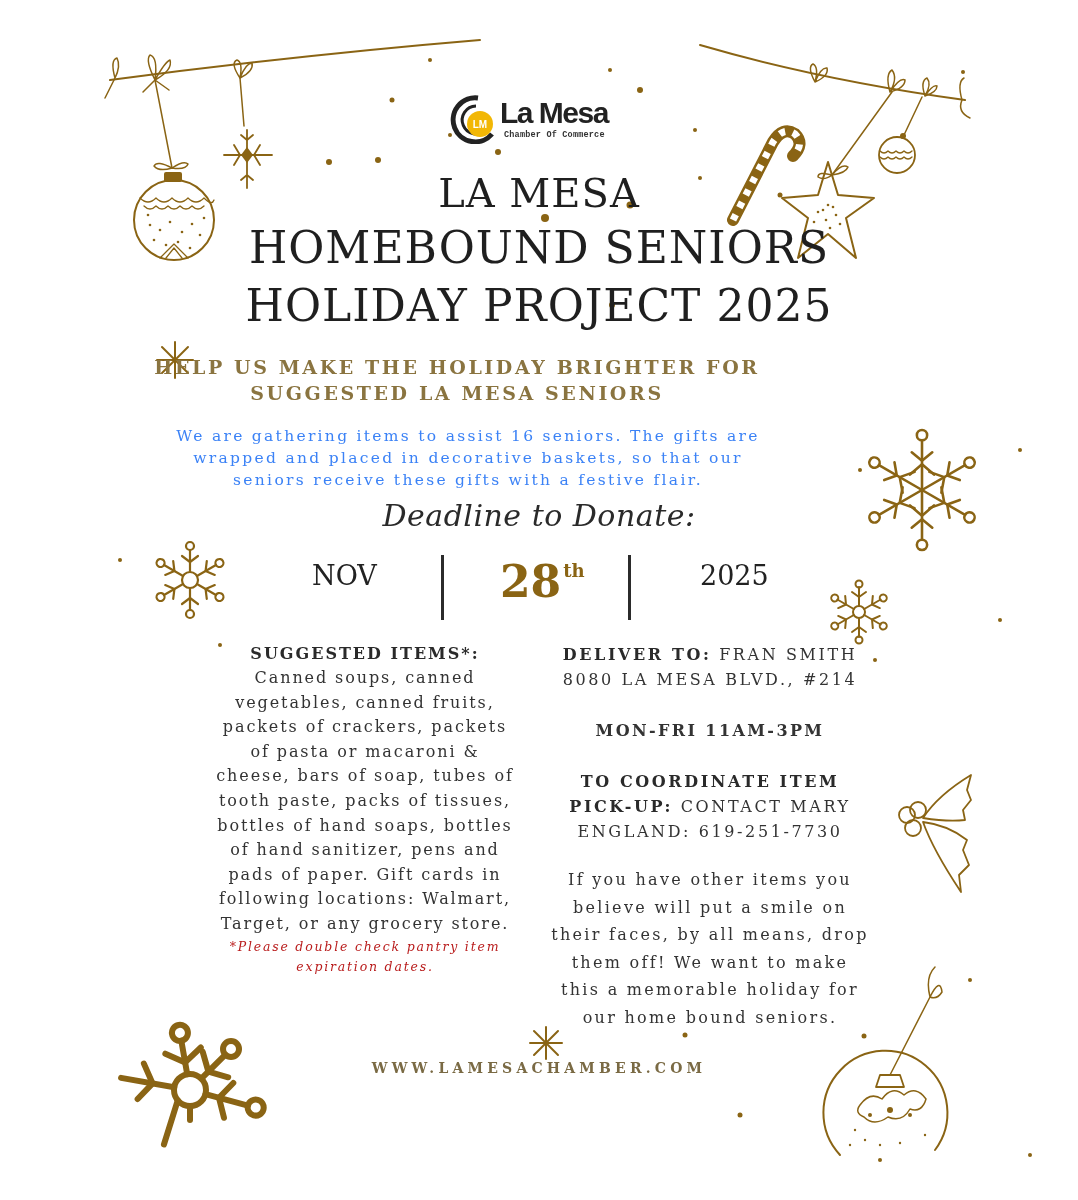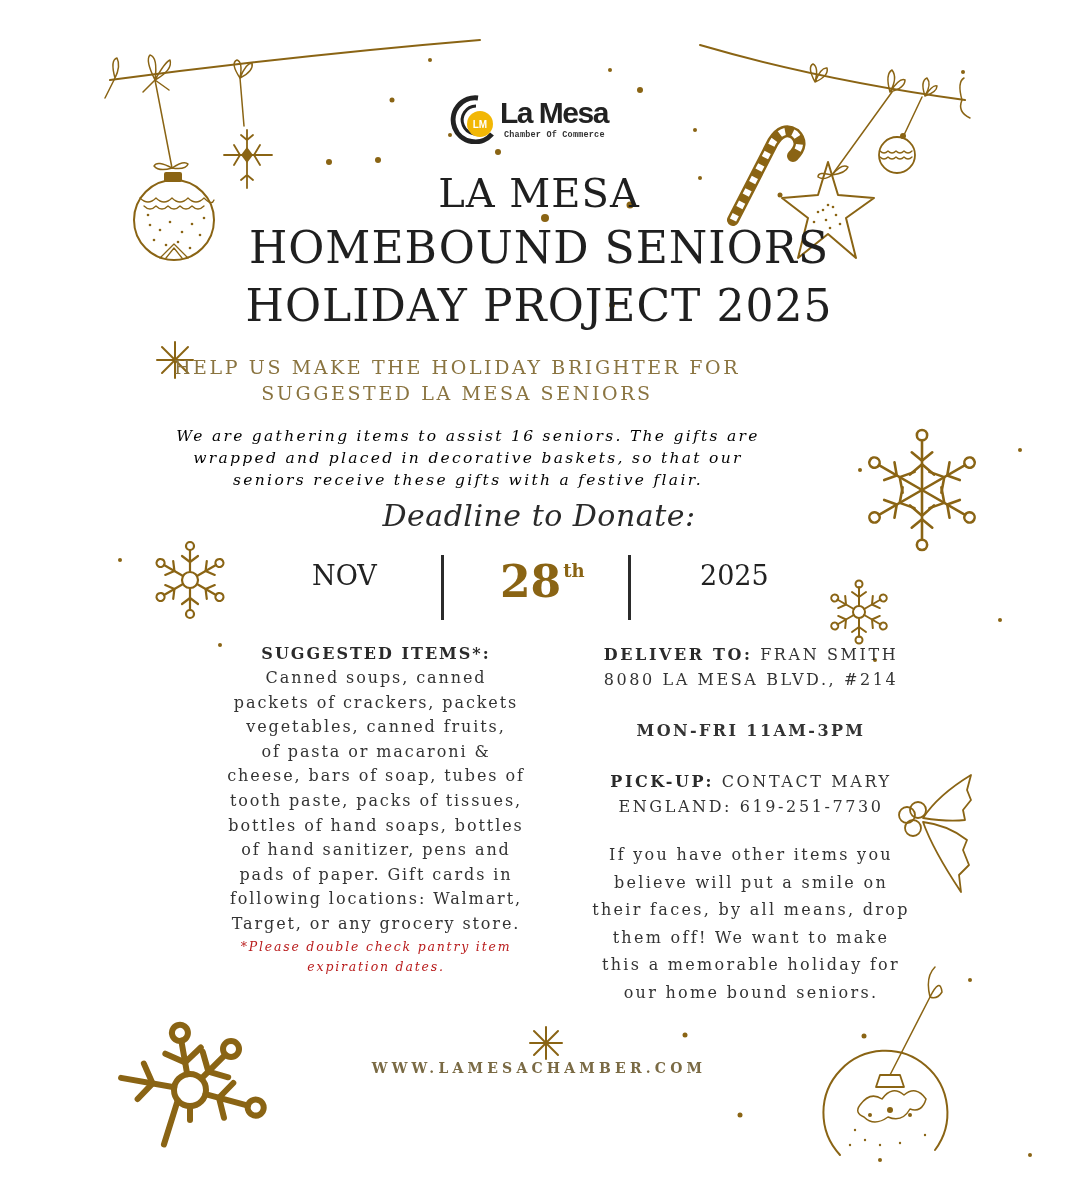--- a/index.html
+++ b/index.html
@@ -21,44 +21,44 @@
 
   
   .title-line { position: absolute; left: 0; width: 1078px; text-align: center;
                 font-family: "DejaVu Serif", serif; color: #1f1f1f; font-weight: normal;
                 letter-spacing: 1px; }
   #t1 { top: 170px; font-size: 40px; }
   #t2 { top: 222px; font-size: 44px; }
   #t3 { top: 280px; font-size: 44px; }
 
   #subhead { left: 0; width: 914px; top: 354px; text-align: center; font-family: "DejaVu Serif", serif;
-             font-size: 19px; line-height: 26px; color: #8a7440; letter-spacing: 2.6px; font-weight: normal; }
+             font-size: 19px; line-height: 26px; color: #8a7440; letter-spacing: 2.6px; font-weight: bold; }
   #intro { left: 0; width: 936px; top: 425px; text-align: center; font-family: "DejaVu Serif", serif;
-           font-style: italic; font-size: 15.5px; line-height: 22px; color: #000000; letter-spacing: 2.3px; }
+           font-size: 15.5px; line-height: 22px; color: #3b82f6; letter-spacing: 2.3px; }
 
   #deadline-label { left: 0; width: 1078px; top: 498px; text-align: center;
                     font-family: "DejaVu Serif", serif; font-style: italic; font-size: 30px; color: #2a2a2a;
                     letter-spacing: 0.5px; }
 
   .date-part { position: absolute; top: 560px; font-family: "DejaVu Serif", serif; font-size: 27px; color: #222; }
   #date-month { left: 312px; }
   #date-day { left: 500px; top: 556px; font-size: 44px; color: #8a6414; font-weight: bold; }
   #date-day sup { font-size: 18px; vertical-align: 20px; margin-left: 2px; font-weight: bold; }
   #date-year { left: 700px; }
   .date-sep { position: absolute; top: 555px; width: 3px; height: 65px; background: #2b2b2b; }
   #sep1 { left: 441px; }
   #sep2 { left: 628px; }
 
   .col { position: absolute; text-align: center; font-family: "DejaVu Serif", serif; color: #333; }
-  #items { left: 201px; width: 350px; top: 642px; text-align: center; }
+  #items { left: 190px; width: 350px; top: 642px; text-align: center; }
   #items .head { font-weight: bold; font-size: 16px; letter-spacing: 2px; line-height: 24px; color: #2a2a2a; }
   #items .body { font-size: 16px; line-height: 24.6px; letter-spacing: 1.9px; }
   #items .note { font-style: italic; font-weight: normal; font-size: 12.5px; line-height: 20px; letter-spacing: 1.8px; color: #b91c1c; margin-top: 0px; }
 
-  #right { left: 576px; width: 350px; top: 642px; }
+  #right { left: 535px; width: 350px; top: 642px; }
   .r-line { font-size: 16px; line-height: 25px; letter-spacing: 2.6px; }
   .r-bold { font-weight: bold; color: #2a2a2a; }
   #hours { margin-top: 26px; font-weight: bold; font-size: 16px; letter-spacing: 2.4px; line-height: 25px; }
   #coord { margin-top: 26px; }
   #extra { margin-top: 22px; font-size: 16px; line-height: 27.5px; letter-spacing: 2.3px; }
 
   #website { left: 0; width: 1078px; top: 1060px; text-align: center; font-family: "DejaVu Serif", serif;
              font-size: 14px; letter-spacing: 4.2px; color: #7a6a44; font-weight: bold; }
 </style>
 </head>
@@ -428,22 +428,22 @@
 <div class="date-part" id="date-month">NOV</div>
 <div class="date-sep" id="sep1"></div>
 <div class="date-part" id="date-day"><span>28</span><sup>th</sup></div>
 <div class="date-sep" id="sep2"></div>
 <div class="date-part" id="date-year">2025</div>
 
 <div id="items" class="col">
   <div class="head">SUGGESTED ITEMS*:</div>
   <div class="body">
     <div>Canned soups, canned</div>
+    <div>vegetables, canned fruits,</div>
     <div>packets of crackers, packets</div>
-    <div>vegetables, canned fruits,</div>
     <div>of pasta or macaroni &amp;</div>
     <div>cheese, bars of soap, tubes of</div>
     <div>tooth paste, packs of tissues,</div>
     <div>bottles of hand soaps, bottles</div>
     <div>of hand sanitizer, pens and</div>
     <div>pads of paper. Gift cards in</div>
     <div>following locations: Walmart,</div>
     <div>Target, or any grocery store.</div>
   </div>
   <div class="note">
@@ -451,20 +451,21 @@
     <div>expiration dates.</div>
   </div>
 </div>
 
 <div id="right" class="col">
   <div class="r-line"><span class="r-bold">DELIVER TO:</span> <span>FRAN SMITH</span></div>
   <div class="r-line">8080 LA MESA BLVD., #214</div>
   <div id="hours">MON-FRI 11AM-3PM</div>
 
   <div id="coord">
+    <div class="r-line r-bold">TO COORDINATE ITEM</div>
     <div class="r-line"><span class="r-bold">PICK-UP:</span> <span>CONTACT MARY</span></div>
     <div class="r-line">ENGLAND: 619-251-7730</div>
   </div>
 
   <div id="extra">
     <div>If you have other items you</div>
     <div>believe will put a smile on</div>
     <div>their faces, by all means, drop</div>
     <div>them off! We want to make</div>
     <div>this a memorable holiday for</div>

